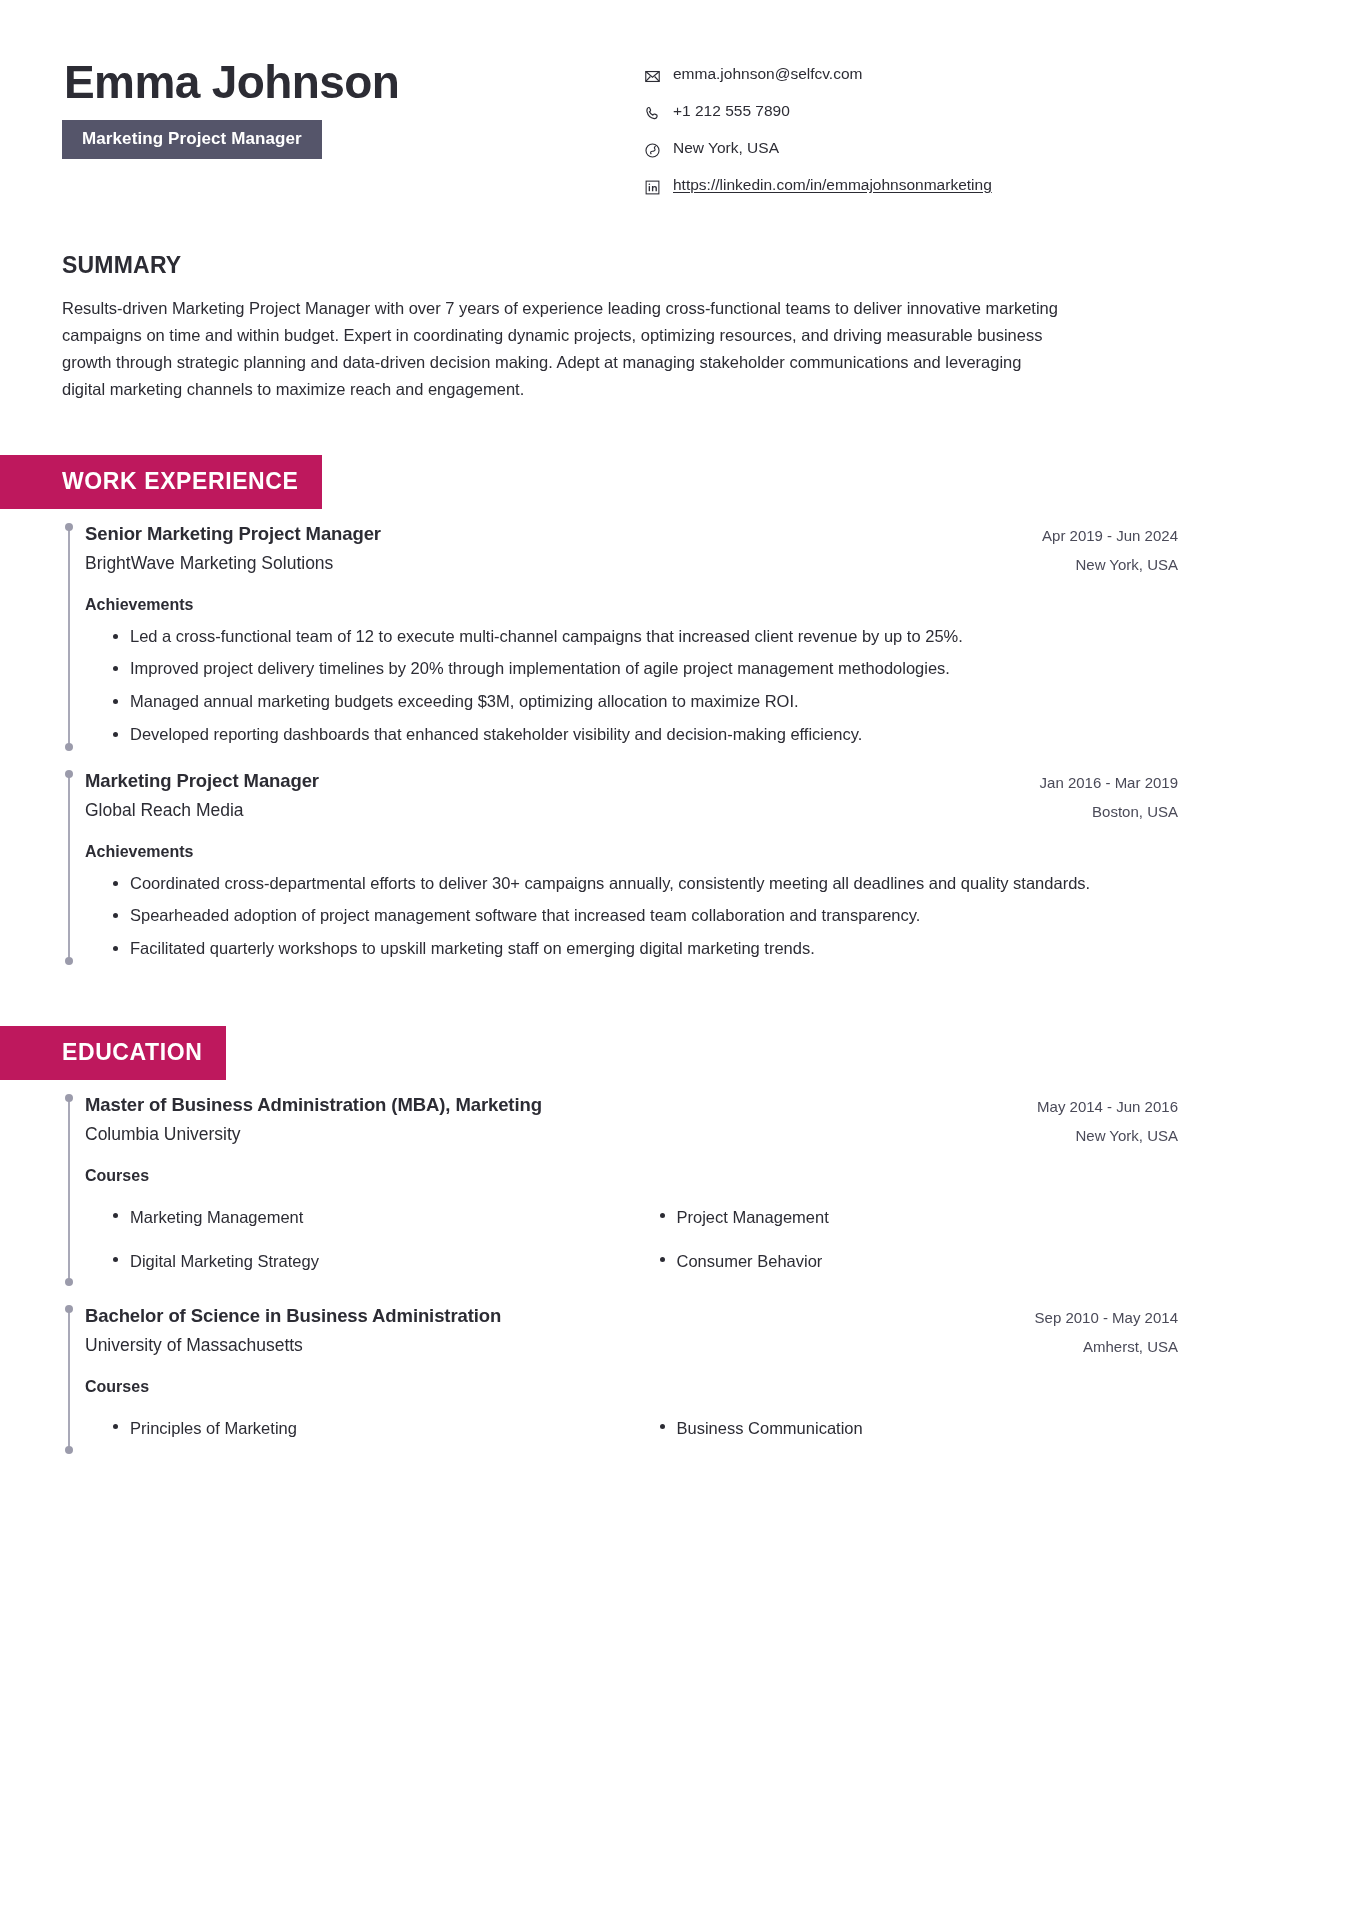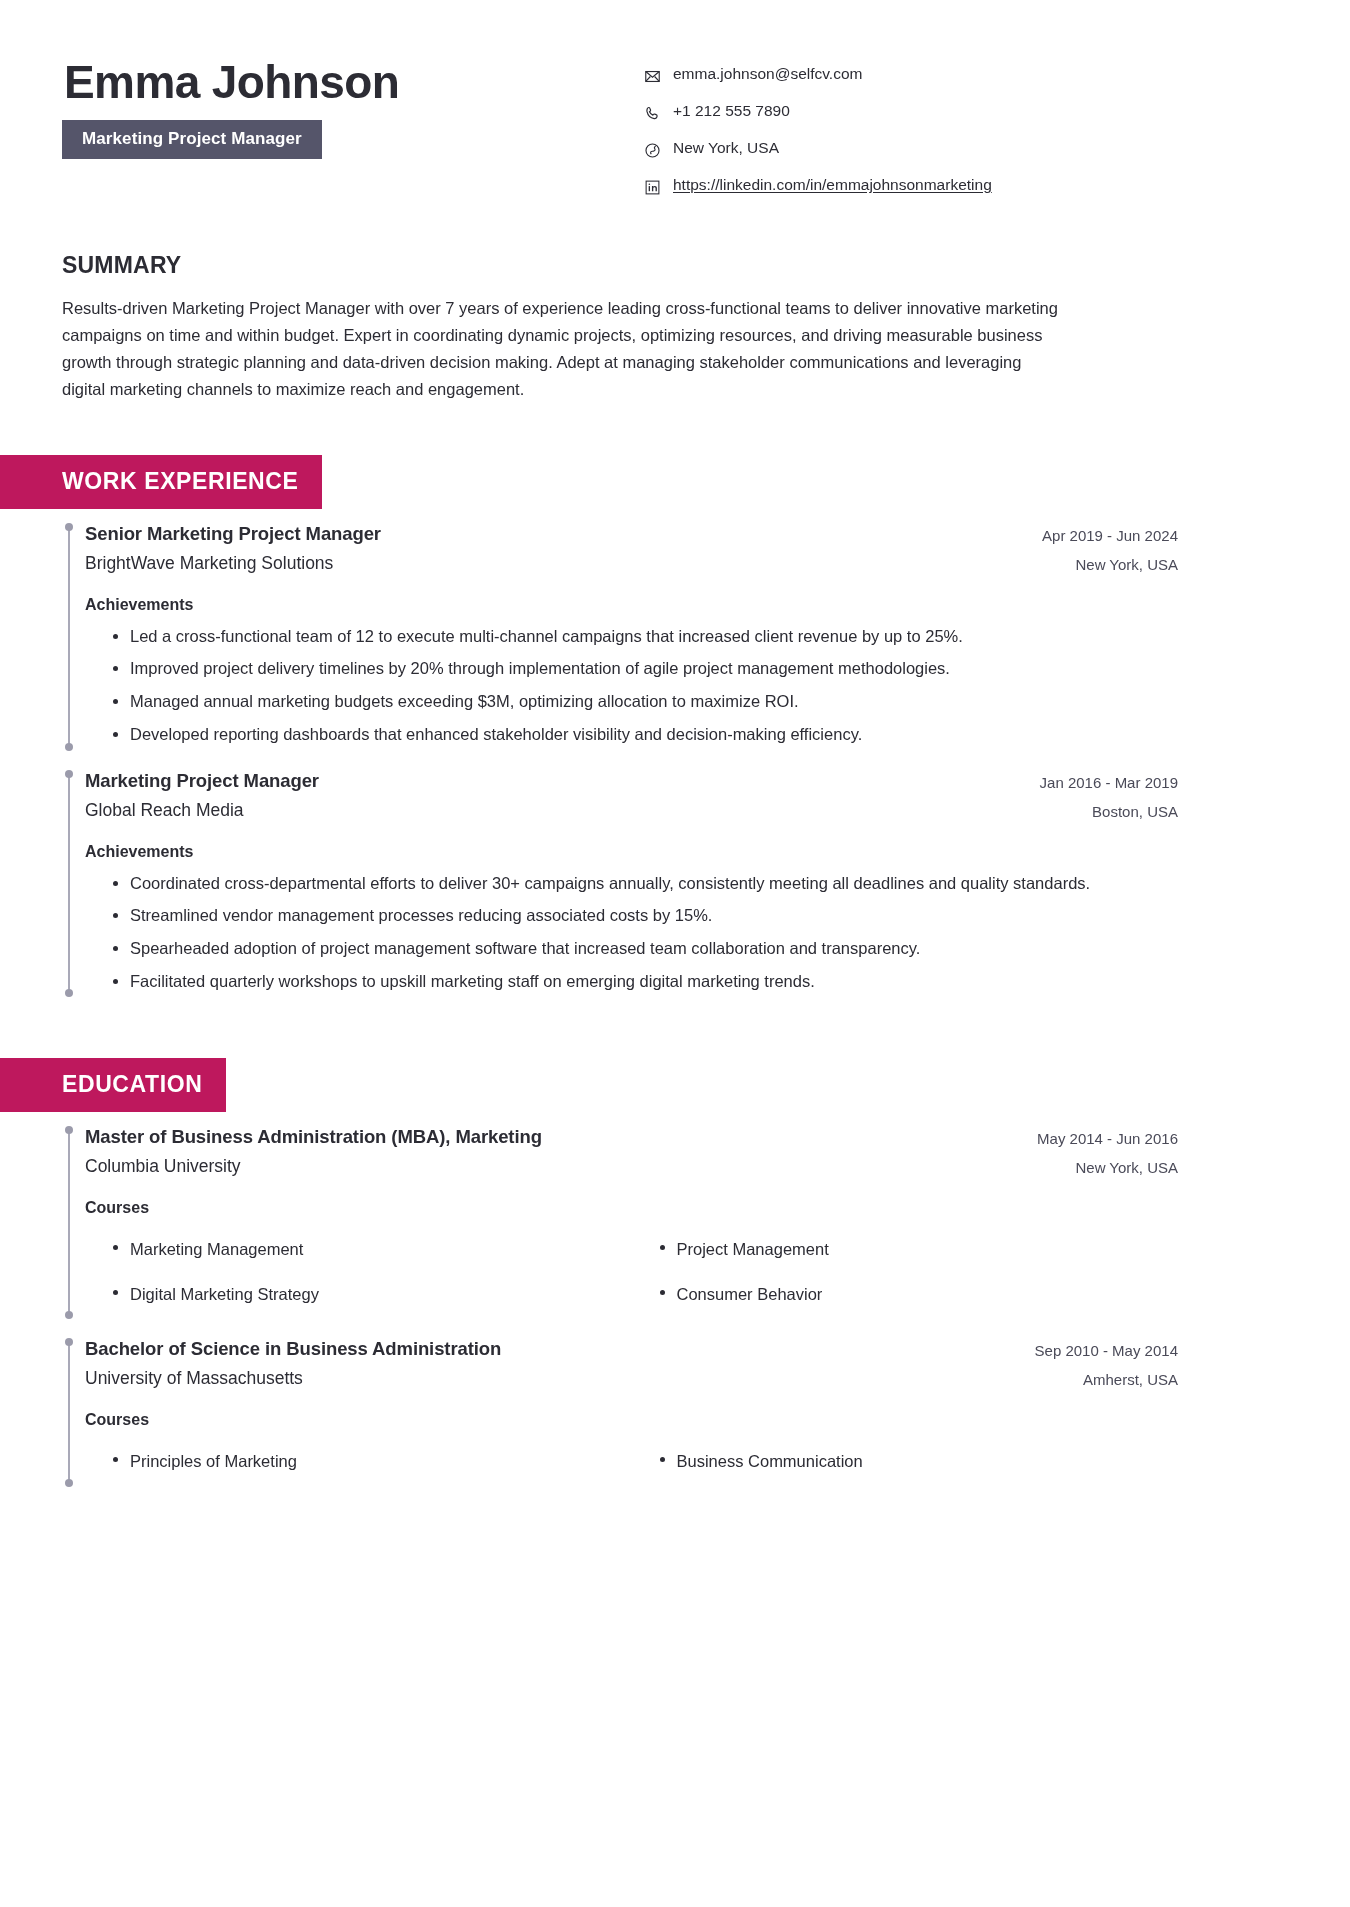--- a/index.html
+++ b/index.html
@@ -293,21 +293,20 @@
             <div class="entry-org">Global Reach Media</div>
           </div>
           <div class="entry-head-right">
             <div class="entry-date">Jan 2016 - Mar 2019</div>
             <div class="entry-place">Boston, USA</div>
           </div>
         </div>
         <div class="sub-label">Achievements</div>
         <ul class="bullets">
           <li>Coordinated cross-departmental efforts to deliver 30+ campaigns annually, consistently meeting all deadlines and quality standards.</li>
-          <li>Streamlined vendor management processes reducing associated costs by 15%.</li>
           <li>Spearheaded adoption of project management software that increased team collaboration and transparency.</li>
           <li>Facilitated quarterly workshops to upskill marketing staff on emerging digital marketing trends.</li>
         </ul>
       </div>
     </div>
 
   <div class="banner-wrap edu">
     <div class="section-banner">EDUCATION</div>
   </div>
   <div class="entries" id="education-entries">

